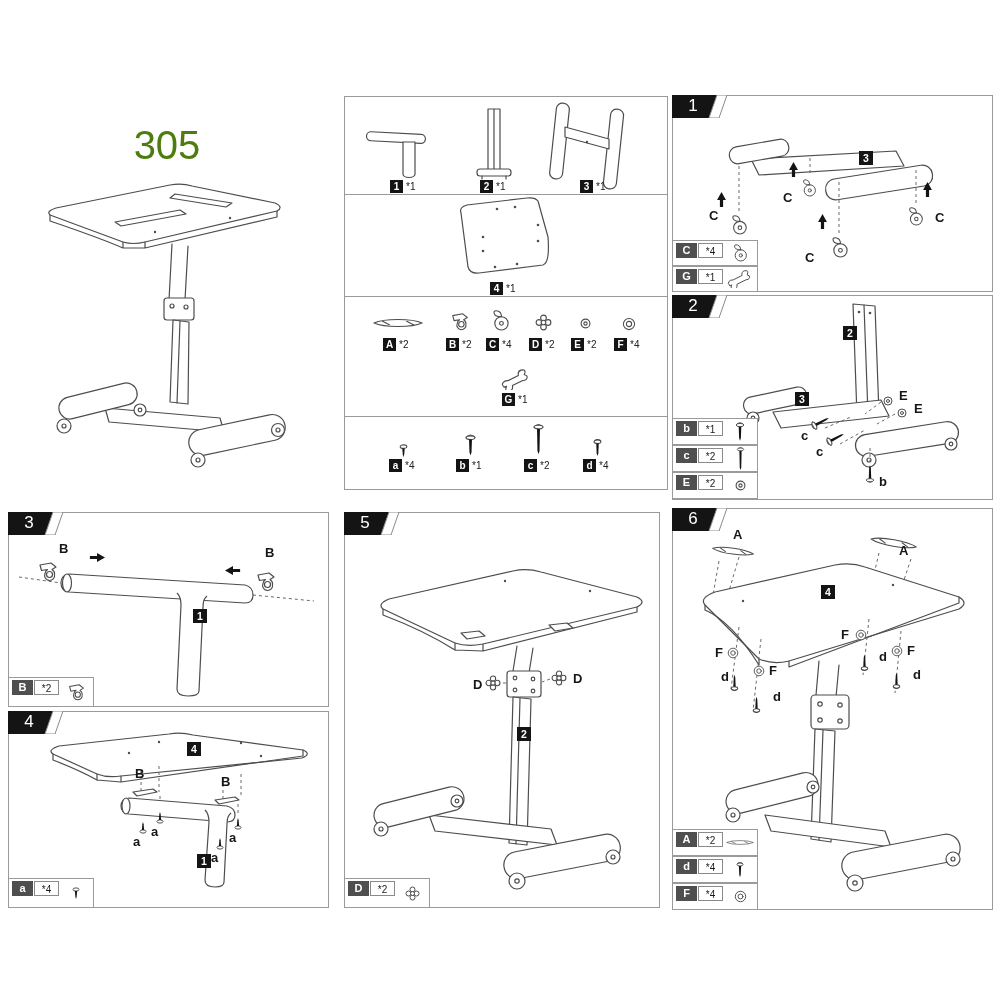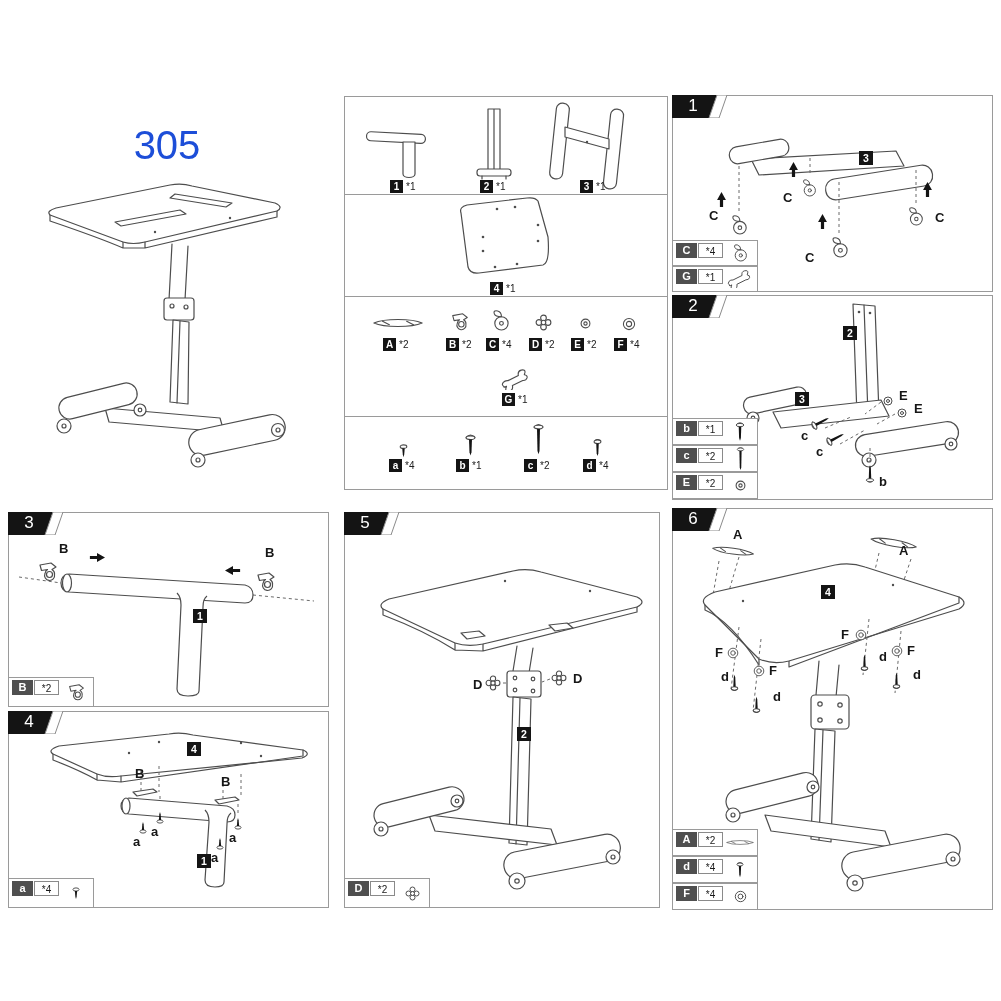--- a/index.html
+++ b/index.html
@@ -24,21 +24,21 @@
             background:#fff;font-size:10px;text-align:center;line-height:15px;box-sizing:border-box;}
   .lg-icon{position:absolute;left:50px;top:0;bottom:0;width:34px;display:flex;align-items:center;justify-content:center;}
   
   .ln{fill:none;stroke:#4d4d4d;stroke-width:1.2;stroke-linecap:round;stroke-linejoin:round;}
   .lnf{fill:#fff;stroke:#4d4d4d;stroke-width:1.2;stroke-linejoin:round;}
   .dash{fill:none;stroke:#6a6a6a;stroke-width:1;stroke-dasharray:3 3;}
   .dot{fill:#4d4d4d;stroke:none;}
   .blk{fill:#141414;stroke:none;}
   .co{font-family:"Liberation Sans",sans-serif;font-size:13px;font-weight:bold;fill:#161616;}
   .chiptxt{font-family:"Liberation Sans",sans-serif;font-size:10.5px;font-weight:bold;fill:#fff;text-anchor:middle;}
-  .title{position:absolute;left:112px;top:123px;width:110px;text-align:center;font-size:40px;color:#1d4ed8;}
+  .title{position:absolute;left:112px;top:123px;width:110px;text-align:center;font-size:40px;color:#4d7c0f;}
   .art{position:absolute;left:0;top:0;}
 </style>
 </head>
 <body>
 
 <div class="stage">
 
 <svg width="0" height="0" style="position:absolute" aria-hidden="true">
   <defs>
     <symbol id="i-caster" viewBox="0 0 20 24">

